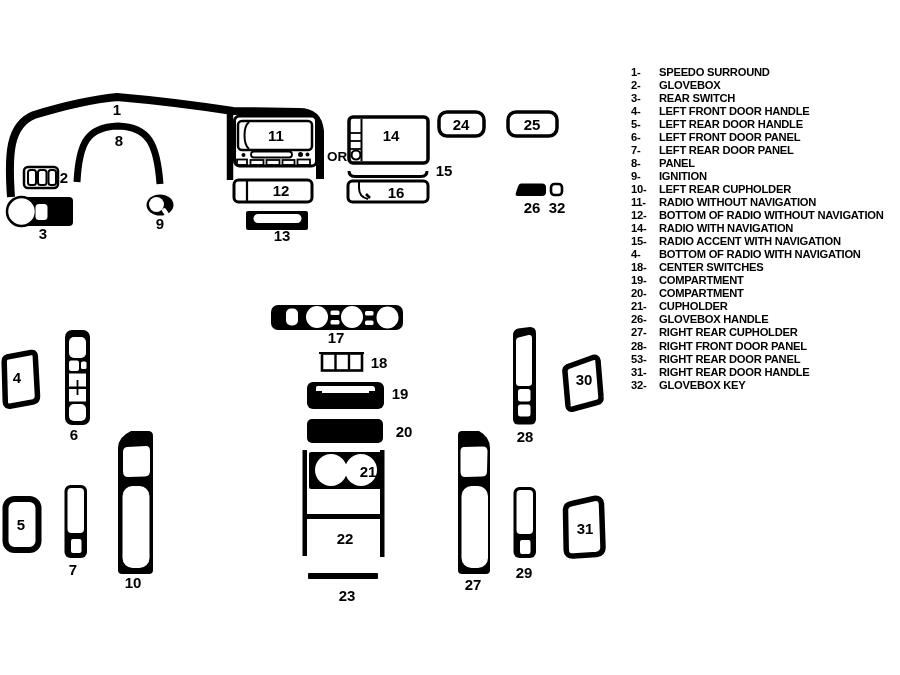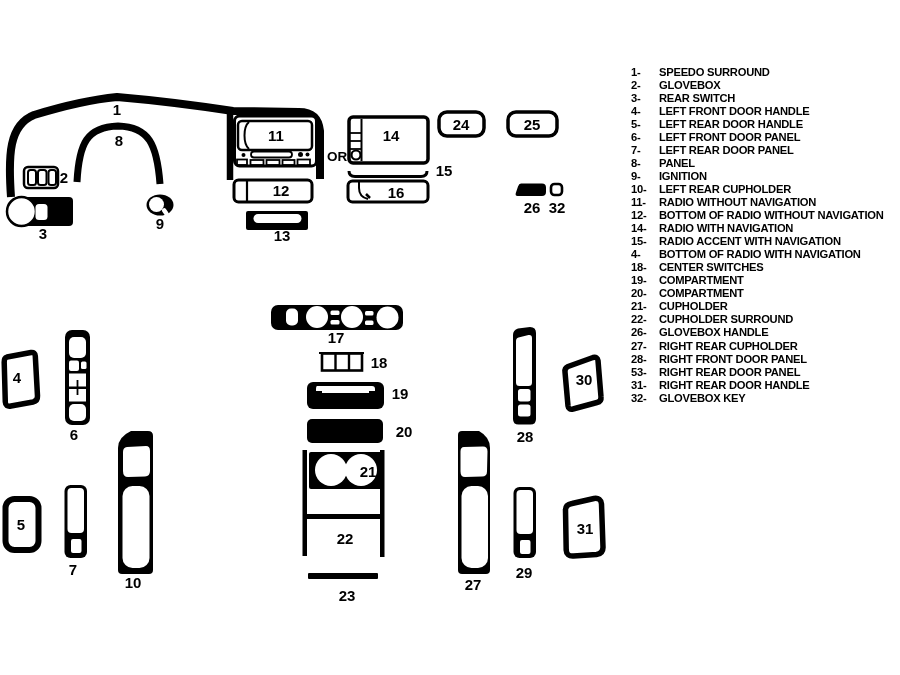--- a/index.html
+++ b/index.html
@@ -335,24 +335,20 @@
       </div>
     <div class="row">
         <span class="num">20-</span>
         <span class="lbl">COMPARTMENT</span>
       </div>
     <div class="row">
         <span class="num">21-</span>
         <span class="lbl">CUPHOLDER</span>
       </div>
     <div class="row">
-        <span class="num">22-</span>
-        <span class="lbl">CUPHOLDER SURROUND</span>
-      </div>
-    <div class="row">
         <span class="num">26-</span>
         <span class="lbl">GLOVEBOX HANDLE</span>
       </div>
     <div class="row">
         <span class="num">27-</span>
         <span class="lbl">RIGHT REAR CUPHOLDER</span>
       </div>
     <div class="row">
         <span class="num">28-</span>
         <span class="lbl">RIGHT FRONT DOOR PANEL</span>

